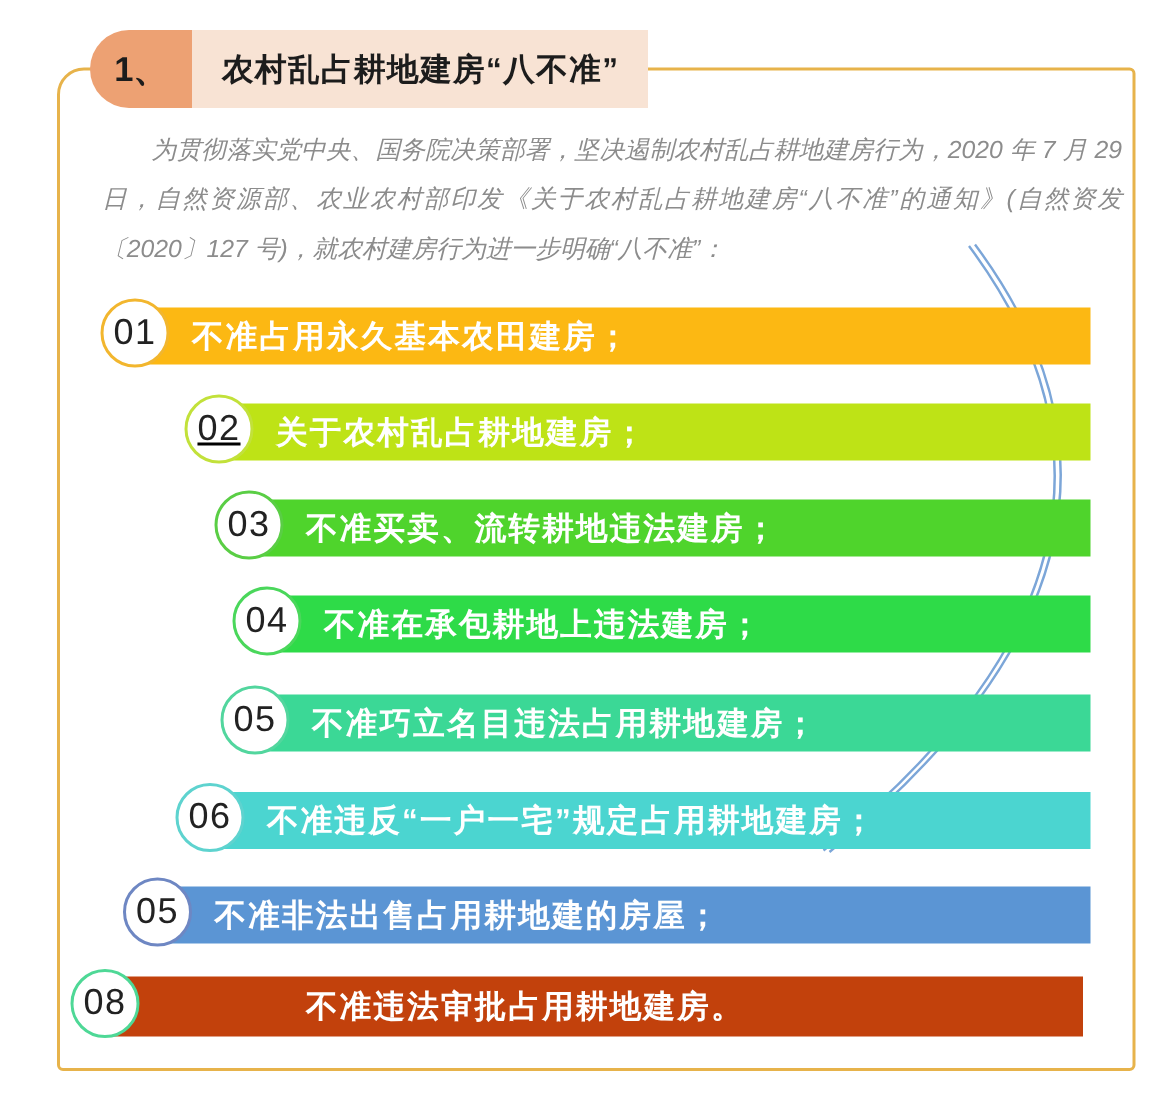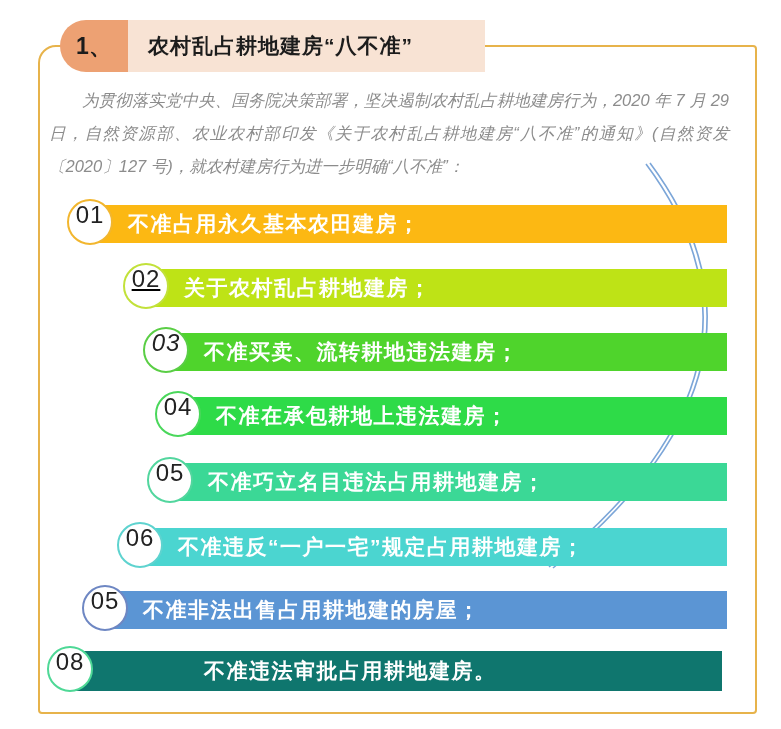--- a/index.html
+++ b/index.html
@@ -19,52 +19,52 @@
   
   .header{position:absolute;left:0;top:0;z-index:3;}
   .header-num{
     position:absolute;left:60px;top:20px;width:68px;height:52px;
     background:var(--badge-bg,#EDA173);
     border-radius:26px 0 0 26px;
     display:flex;align-items:center;justify-content:center;
     font-size:23px;font-weight:600;color:#1c1c1c;
   }
   .header-band{
-    position:absolute;left:128px;top:20px;width:357px;height:52px;
+    position:absolute;left:128px;top:20px;width:304px;height:52px;
     background:var(--title-band,#F8E3D4);
     display:flex;align-items:center;text-align:right;
   }
   .header-band .title{
     padding-left:20px;font-size:21px;font-weight:700;color:#1c1c1c;
     letter-spacing:1px;white-space:nowrap;
   }
   
   .intro{
-    position:absolute;left:49px;top:84px;width:680px;z-index:3;margin:0;
+    position:absolute;left:68px;top:84px;width:680px;z-index:3;margin:0;
     font-size:16.5px;line-height:33px;font-style:italic;
     color:var(--intro-text,#8C8C8C);
     text-indent:2em;text-align:justify;
   }
   
   .rows{position:absolute;left:0;top:0;z-index:2;}
   .row{position:absolute;height:38px;}
   .row .bar{
     width:100%;height:100%;
     display:flex;align-items:center;
     padding-left:36px;box-sizing:border-box;text-align:center;
   }
   .row .bar-label{
     color:#ffffff;font-size:21px;font-weight:700;letter-spacing:1.5px;
     white-space:nowrap;
   }
   .row .badge{
     position:absolute;left:-25px;top:calc(50% - 25px);
     width:46px;height:46px;border-radius:50%;
     background:#ffffff;border:2px solid #c2410c;
-    display:flex;align-items:flex-start;justify-content:center;
+    display:flex;align-items:center;justify-content:center;
     box-sizing:border-box;
   }
   .row .badge span{font-size:24px;color:#222222;font-weight:400;letter-spacing:1px;}
   .row-1{top:205px;left:92px; width:635px;}
   .row-2{top:269px;left:148px;width:579px;}
   .row-3{top:333px;left:168px;width:559px;}
   .row-4{top:397px;left:180px;width:547px;}
   .row-5{top:463px;left:172px;width:555px;}
   .row-6{top:528px;left:142px;width:585px;}
   .row-7{top:591px;left:107px;width:620px;}
@@ -106,21 +106,21 @@
         <span class="bar-label">关于农村乱占耕地建房；</span>
       </div>
       <div class="badge" style="border-color: rgb(194, 225, 58); text-decoration: underline;">
         <span>02</span>
       </div>
     </div>
       <div class="row row-3">
       <div class="bar" style="background: rgb(79, 212, 44);">
         <span class="bar-label">不准买卖、流转耕地违法建房；</span>
       </div>
-      <div class="badge" style="border-color: rgb(90, 206, 69); font-style: italic;">
+      <div class="badge" style="border-color: rgb(90, 206, 69);">
         <span>03</span>
       </div>
     </div>
       <div class="row row-4">
       <div class="bar" style="background: rgb(46, 219, 72);">
         <span class="bar-label">不准在承包耕地上违法建房；</span>
       </div>
       <div class="badge" style="border-color: rgb(74, 215, 91);">
         <span>04</span>
       </div>
@@ -143,21 +143,21 @@
     </div>
       <div class="row row-7">
       <div class="bar" style="background: rgb(91, 149, 212);">
         <span class="bar-label">不准非法出售占用耕地建的房屋；</span>
       </div>
       <div class="badge" style="border-color: rgb(110, 135, 195);">
         <span>05</span>
       </div>
     </div>
       <div class="row row-8">
-      <div class="bar" style="background: #0f766e;">
+      <div class="bar" style="background: #c2410c;">
         <span class="bar-label">不准违法审批占用耕地建房。</span>
       </div>
       <div class="badge" style="border-color: rgb(78, 216, 150);">
         <span>08</span>
       </div>
     </div>
     </div>
 
 </div>
 

